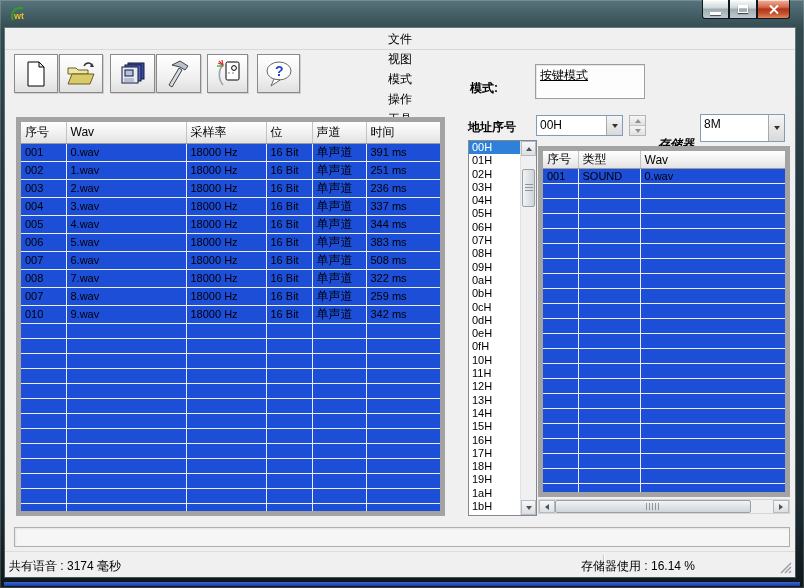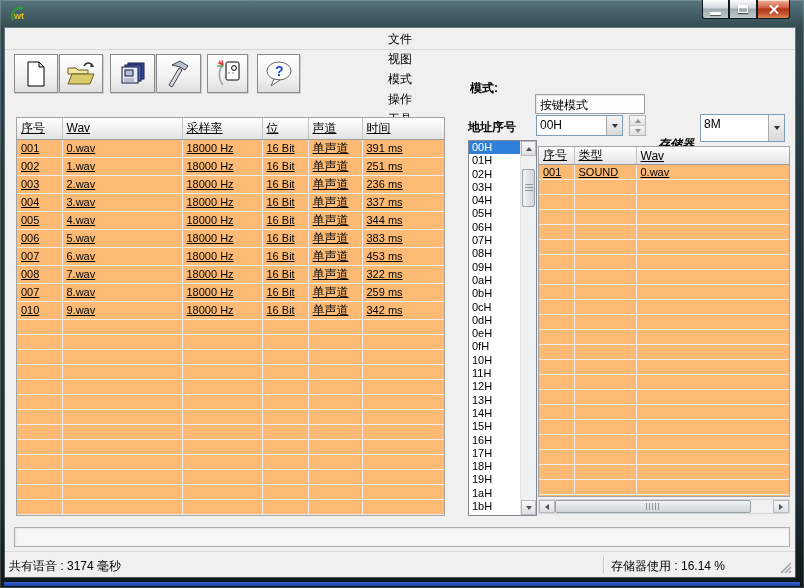--- a/index.html
+++ b/index.html
@@ -60,21 +60,21 @@
   .spinner { display:flex; flex-direction:column; border:1px solid #b5b5b5; background:#ededed; }
   .spin-half { flex:1; display:flex; align-items:center; justify-content:center;
                background:linear-gradient(180deg,#f6f6f6,#e0e0e0); }
   .spin-half:first-child { border-bottom:1px solid #c4c4c4; }
   .tri-up-s { width:0; height:0; border-left:3px solid transparent; border-right:3px solid transparent;
               border-bottom:4px solid #8f8f8f; }
   .tri-down-s { width:0; height:0; border-left:3px solid transparent; border-right:3px solid transparent;
               border-top:4px solid #8f8f8f; }
 
   
-  .grid-box { background:#fdba74; border:1px solid #a3a3a3; overflow:hidden;text-decoration:underline; }
+  .grid-box { background:#1d4ed8; border:5px solid #a3a3a3; overflow:hidden; }
   table { border-collapse:collapse; table-layout:fixed; width:100%; }
   th { background:linear-gradient(180deg,#ffffff,#f0f0f0 55%,#e2e2e2);
        border-right:1px solid #c3c3c3; border-bottom:1px solid #9b9b9b;
        font-weight:normal; text-align:left; padding:0 4px; font-size:12px;
        white-space:nowrap; overflow:hidden; }
   #wav-table th { height:21px; }
   #addr-table th { height:17px; }
   td { height:15px; padding:0 4px; font-size:11px; white-space:nowrap; overflow:hidden;
        border-right:1px solid #ededed; border-bottom:1px solid #ededed; }
   td.cjk { font-size:12px; }
@@ -193,21 +193,21 @@
   </button>
   <button class="tool-btn" style="left:257px;width:43px;">
     <svg width="30" height="28" viewBox="0 0 30 28">
       <ellipse cx="15" cy="11" rx="12" ry="9" fill="#fff" stroke="#666"></ellipse>
       <path d="M10 19 l-3 7 9 -6 z" fill="#fff" stroke="#666"></path>
       <text x="11" y="16" font-size="14" font-weight="bold" fill="#2244cc">?</text>
     </svg>
   </button>
 
   <span class="abs fld-label" style="left:470px;top:80px;">模式:</span>
-  <div class="abs textbox" style="left:535px;top:94px;width:110px;height:20px;">按键模式</div>
+  <div class="abs textbox" style="left:535px;top:64px;width:110px;height:35px;text-decoration:underline;">按键模式</div>
 
   <span class="abs fld-label" style="left:468px;top:119px;">地址序号</span>
   <div class="abs combo" style="left:536px;top:115px;width:87px;height:21px;">
     <div class="combo-value">00H</div>
     <div class="combo-btn">
       <div class="tri-down"></div>
     </div>
   </div>
   <div class="abs spinner" style="left:629px;top:115px;width:17px;height:21px;">
     <div class="spin-half">
@@ -293,21 +293,21 @@
             <td>16 Bit</td>
             <td class="cjk">单声道</td>
             <td>383 ms</td>
           </tr>
           <tr>
             <td>007</td>
             <td>6.wav</td>
             <td>18000 Hz</td>
             <td>16 Bit</td>
             <td class="cjk">单声道</td>
-            <td>453 ms</td>
+            <td>508 ms</td>
           </tr>
           <tr>
             <td>008</td>
             <td>7.wav</td>
             <td>18000 Hz</td>
             <td>16 Bit</td>
             <td class="cjk">单声道</td>
             <td>322 ms</td>
           </tr>
           <tr>
@@ -626,18 +626,18 @@
     <div class="sb-btn" style="right:0;top:0;width:16px;height:13px;">
         <div class="tri right"></div>
       </div>
   </div>
 
   <div class="abs progress-panel" style="left:14px;top:527px;width:776px;height:20px;"></div>
 
   <div class="statusbar">
     <span class="status-text" style="left:4px;">共有语音 : 3174 毫秒</span>
     <div class="status-div" style="left:598px;"></div>
-    <span class="status-text" style="left:606px;">存储器使用 : 16.14 %</span>
+    <span class="status-text" style="left:576px;">存储器使用 : 16.14 %</span>
     <svg class="resize-grip" width="13" height="13">
       <path d="M12 2 L2 12 M12 6 L6 12 M12 10 L10 12" stroke="#9aa0a6" stroke-width="1.5"></path>
     </svg>
   </div>
 </div>
 
 </body></html>

